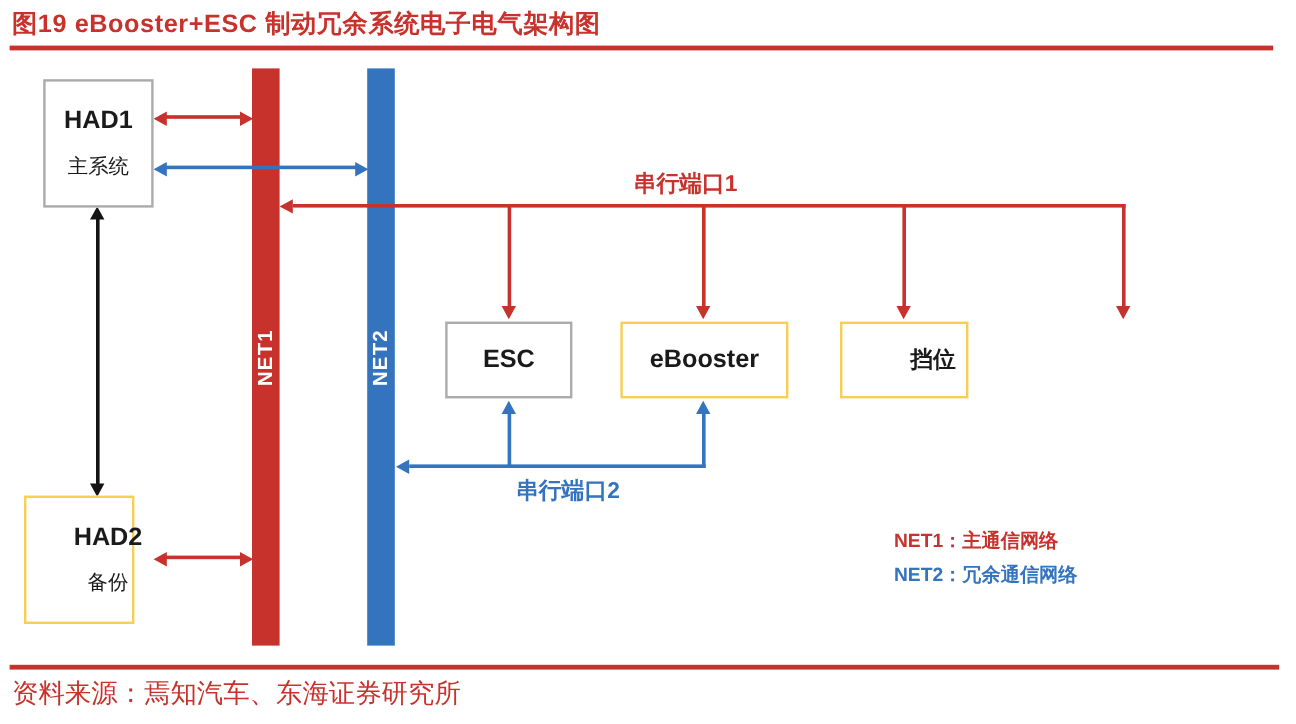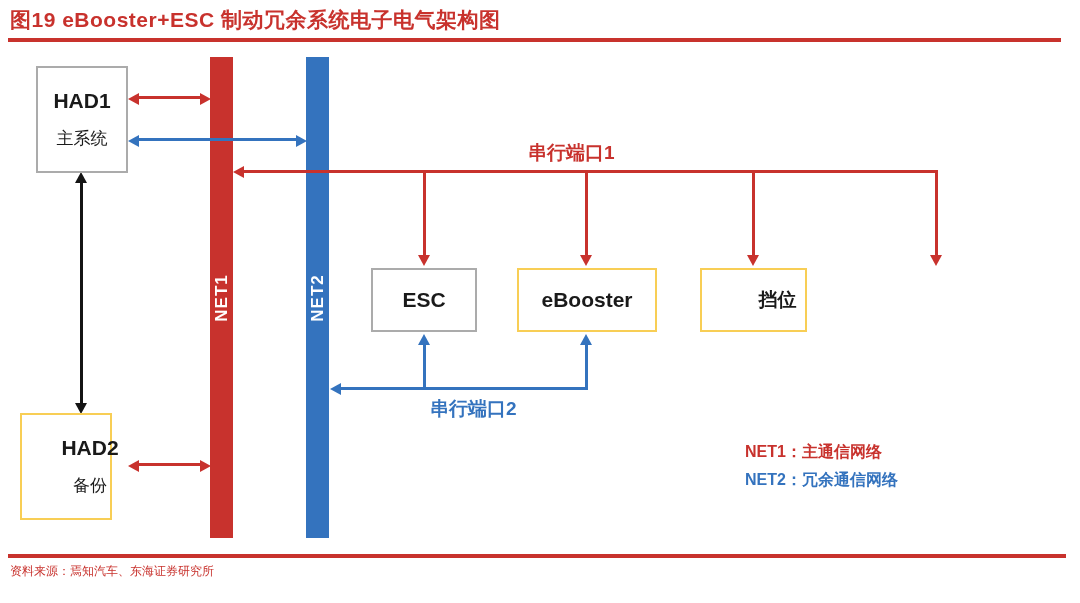--- a/index.html
+++ b/index.html
@@ -38,21 +38,21 @@
   .c-red{color:var(--red);}
   .c-blue{color:var(--blue);}
   .c-black{color:var(--black);}
   .z5{z-index:5;}
 
   .link-label{position:absolute;font-size:19px;font-weight:bold;z-index:6;}
   .legend{position:absolute;left:705px;top:438px;font-size:16px;font-weight:bold;line-height:28px;z-index:6;margin-left:40px;}
   .legend .l-red{color:var(--red);}
   .legend .l-blue{color:var(--blue);}
 
-  .source{position:absolute;left:10px;top:563px;font-size:12px;color:var(--red);}
+  .source{position:absolute;left:10px;top:563px;font-size:22px;color:var(--red);}
 </style>
 </head>
 <body>
 
 <div class="stage">
 
   <div class="fig-title">图19  eBooster+ESC 制动冗余系统电子电气架构图</div>
   <div class="rule" style="left:8px;top:38px;width:1053px;height:4px;"></div>
 
   <div class="bus net1">

